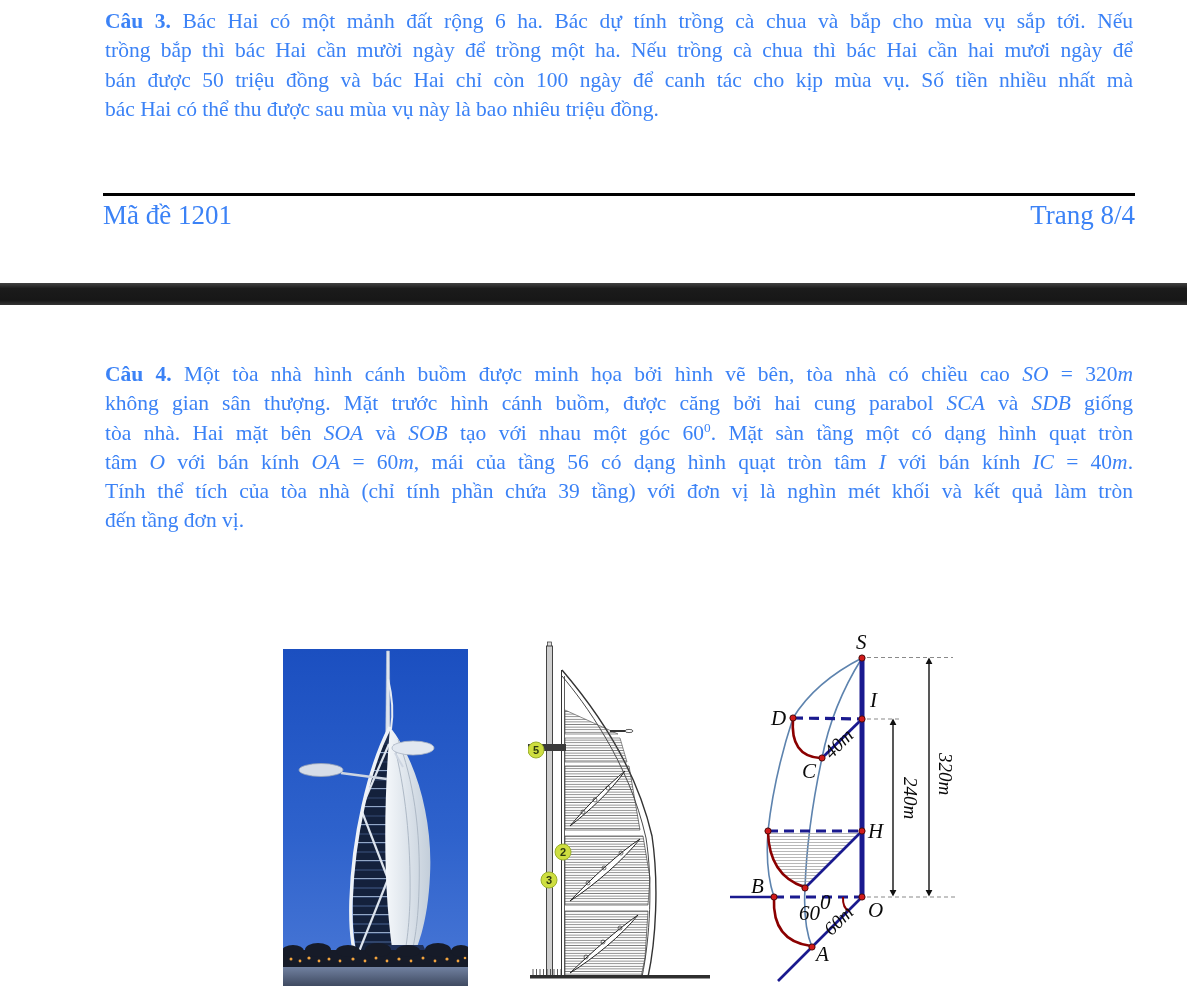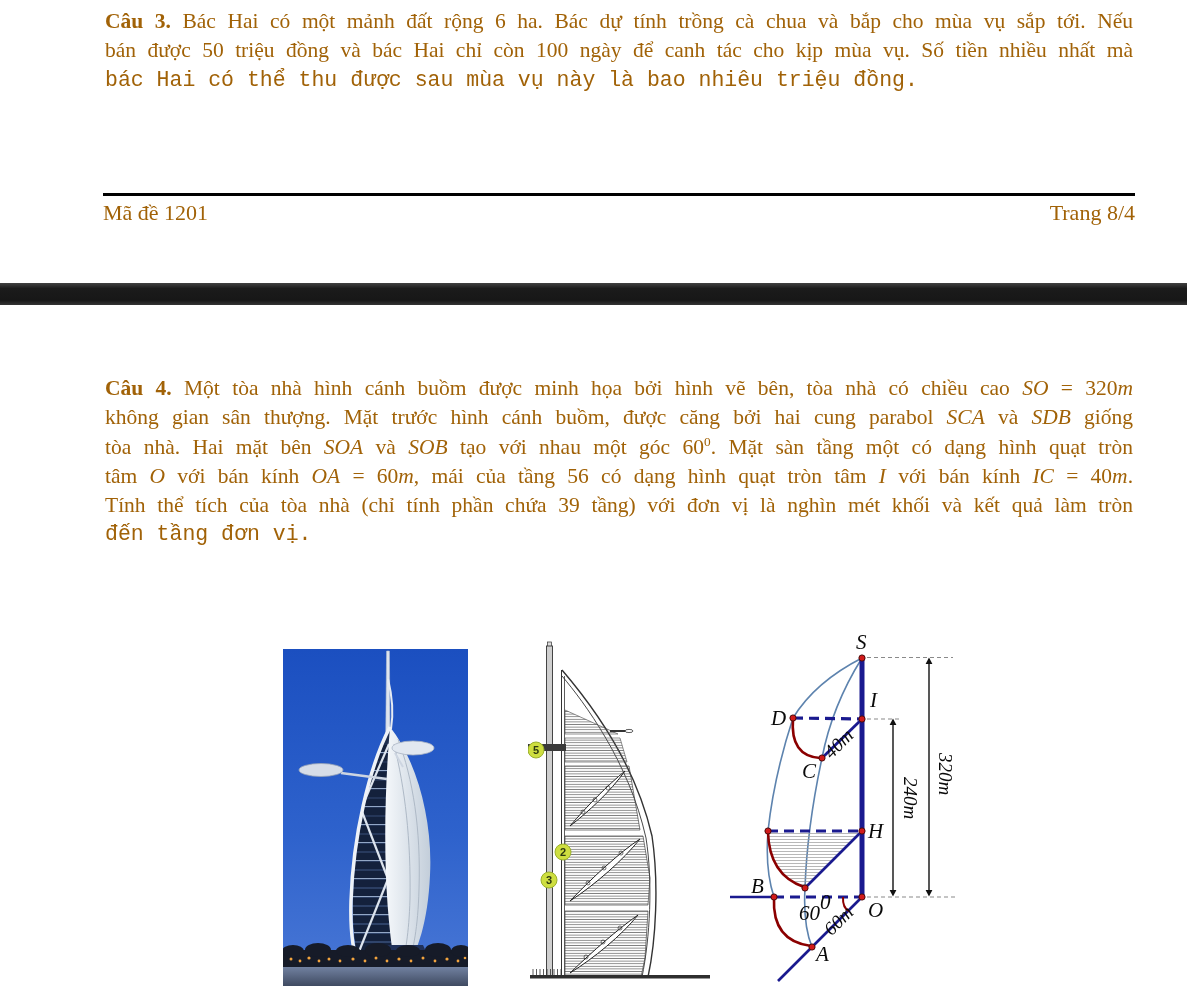--- a/index.html
+++ b/index.html
@@ -1,34 +1,34 @@
 <!DOCTYPE html>
 <html><head>
 <meta charset="utf-8">
 <style>
   html,body { margin:0; padding:0; background:#fff; }
   .screen {
     position:relative; width:1187px; height:988px; background:#ffffff;
-    font-family:"Liberation Serif", serif; color:#a16207; overflow:hidden;
+    font-family:"Liberation Serif", serif; color:#3b82f6; overflow:hidden;
   }
   .para { position:absolute; width:1028px; font-size:21.5px; }
   .para .line {
     height:29.3px; line-height:29.3px; overflow:hidden;
     text-align:justify; text-align-last:justify;
   }
-  .para .line:last-child { text-align-last:left;font-family:Liberation Mono, monospace; }
+  .para .line:last-child { text-align-last:left; }
   .para b { font-weight:bold; }
   .para i { font-style:italic; }
   sup { font-size:0.62em; line-height:0; vertical-align:super; }
   .q3 { left:105px; top:7px; }
-  .q4 { left:105px; top:374px; }
+  .q4 { left:105px; top:360px; }
   .footer-rule { position:absolute; left:103px; top:193px; width:1032px; height:3px; background:#000; }
   .footer-row {
     position:absolute; left:103px; top:200px; width:1032px;
-    display:flex; justify-content:space-between; font-size:22px;
+    display:flex; justify-content:space-between; font-size:27px;
   }
   .separator {
     position:absolute; left:0; top:283px; width:1187px; height:22px;
     background:linear-gradient(180deg,#414141 0%,#1b1b1b 25%,#171717 78%,#343434 100%);
   }
   .fig { position:absolute; }
   .fig-photo   { left:283px; top:649px; }
   .fig-drawing { left:528px; top:640px; }
   .fig-diagram { left:715px; top:628px; }
   svg text { font-family:"Liberation Serif", serif; }
@@ -36,20 +36,21 @@
   .dim-label { font-style:italic; font-size:19px; fill:#0a0a0a; }
   .callout-num { font-family:"Liberation Sans", sans-serif; font-weight:bold; font-size:11px; fill:#2e3a10; font-style:normal; }
 </style>
 </head>
 <body>
 
 <div class="screen">
 
   <div class="para q3">
     <div class="line"><b>Câu 3.</b> Bác Hai có một mảnh đất rộng 6 ha. Bác dự tính trồng cà chua và bắp cho mùa vụ sắp tới. Nếu</div>
+    <div class="line">trồng bắp thì bác Hai cần mười ngày để trồng một ha. Nếu trồng cà chua thì bác Hai cần hai mươi ngày để</div>
     <div class="line">bán được 50 triệu đồng và bác Hai chỉ còn 100 ngày để canh tác cho kịp mùa vụ. Số tiền nhiều nhất mà</div>
     <div class="line">bác Hai có thể thu được sau mùa vụ này là bao nhiêu triệu đồng.</div>
   </div>
 
   <div class="footer-rule"></div>
   <div class="footer-row">
     <span>Mã đề 1201</span>
     <span>Trang 8/4</span>
   </div>
 

